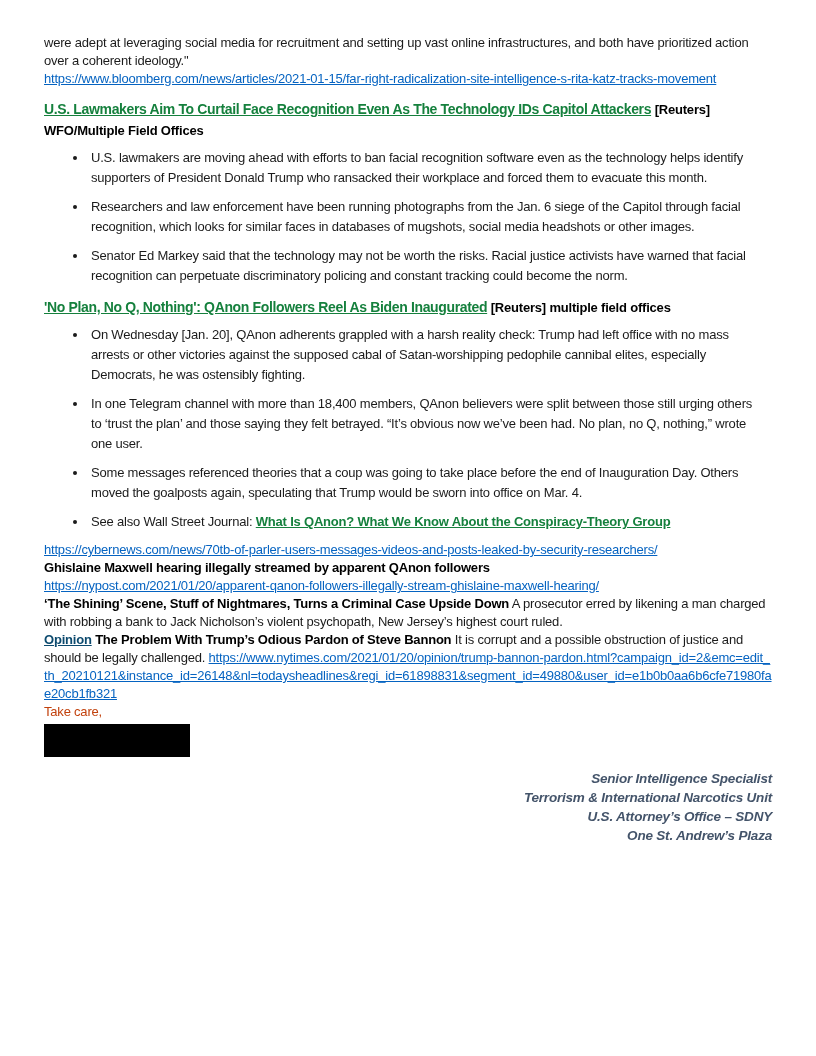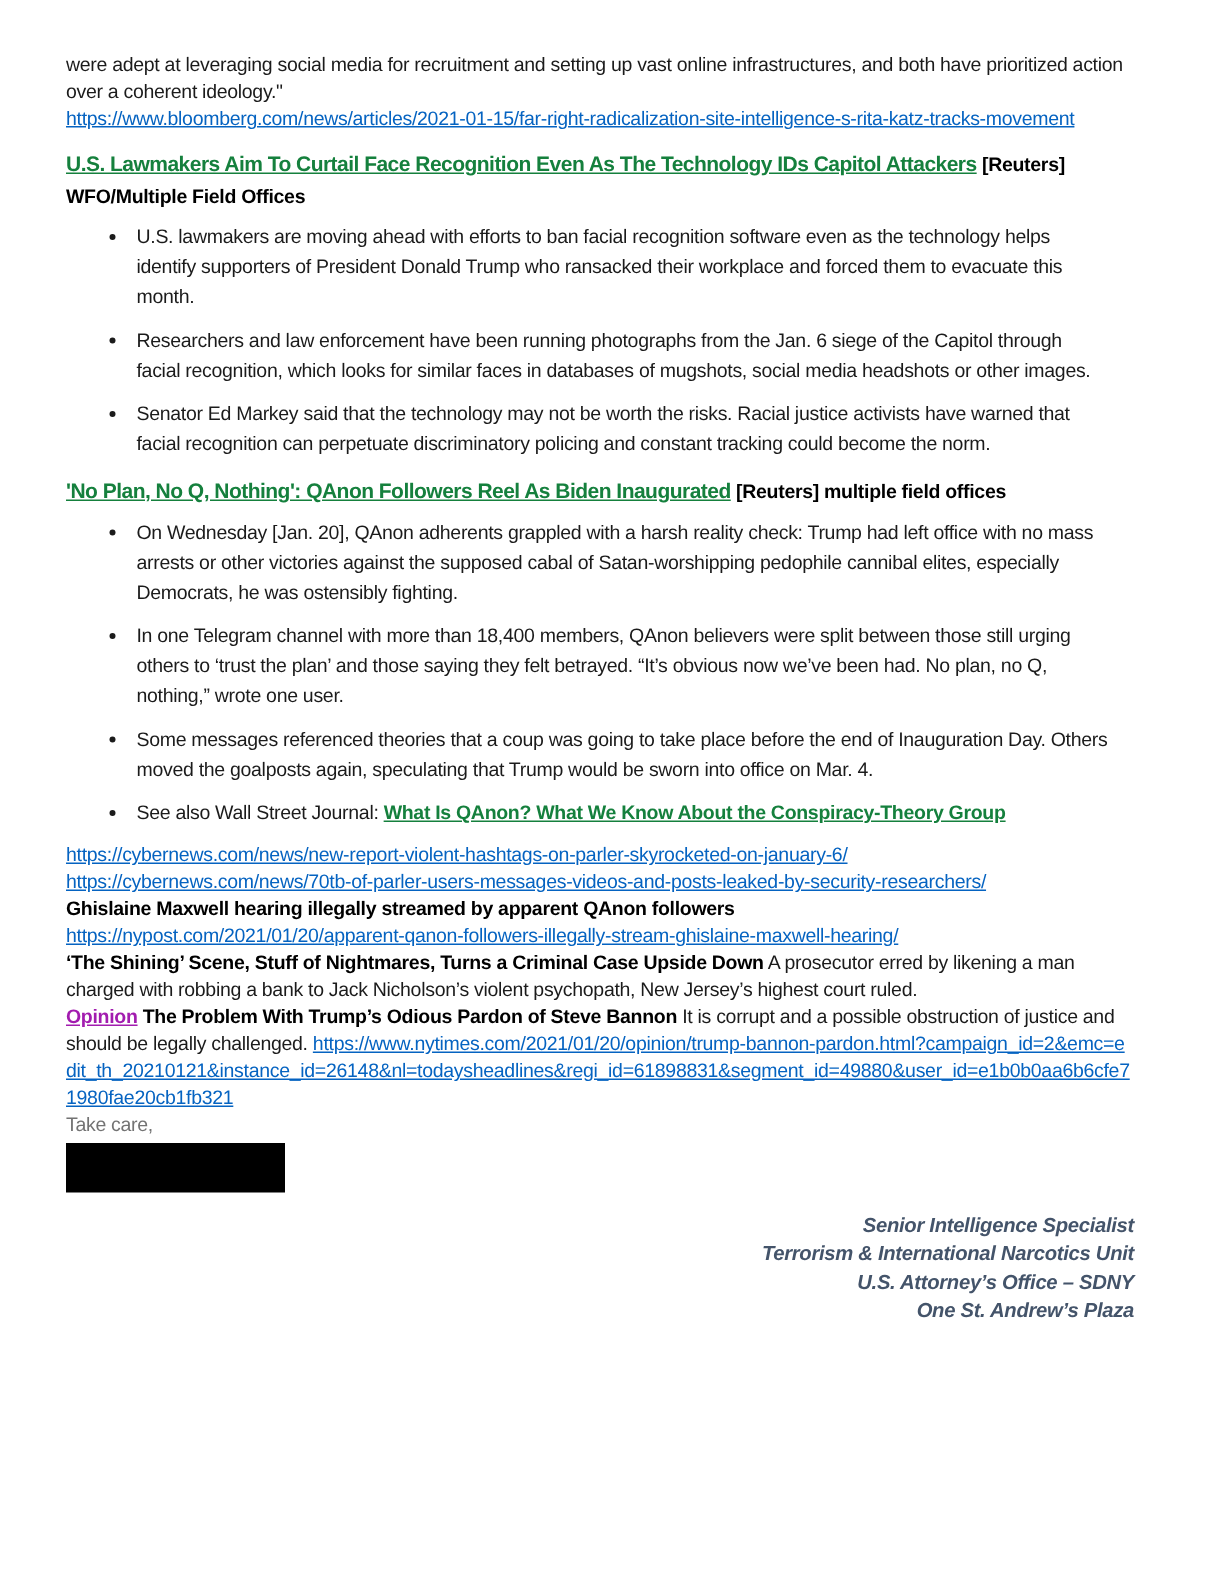--- a/index.html
+++ b/index.html
@@ -3,21 +3,21 @@
 <meta charset="utf-8">
 <style>
   * { margin: 0; padding: 0; box-sizing: border-box; }
   html, body { background: #ffffff; }
   body {
     width: 816px; height: 1056px;
     font-family: "Liberation Sans", sans-serif;
     color: #1b1b1b;
     overflow: hidden;
   }
-  .page { padding: 34px 60px 0 44px; }
+  .page { padding: 34px 44px 0 44px; }
   p, li, a, b, span { font-size: 13px; letter-spacing: -0.2px; }
 
   .tight { line-height: 18px; }
 
   .headline {
     font-weight: bold; font-size: 14px; line-height: 21px;
     letter-spacing: -0.35px;
     margin-top: 11px; margin-bottom: 3px;
     color: #141414;
   }
@@ -25,23 +25,23 @@
   .headline .hlink { font-size: 14px; letter-spacing: -0.35px; }
 
   .bullets { list-style: disc outside; margin: 7px 16px 3px 0; padding-left: 44px; }
   .bullets li { line-height: 20px; margin-bottom: 9px; padding-left: 3px; }
 
   .url { color: #0563c1; text-decoration: underline; cursor: pointer; overflow-wrap: break-word; text-align: right; }
   .breakall { word-break: break-all; }
 
   b.blacktext { color: #000000; }
 
-  .opinion-label { color: #a21caf; font-weight: bold; text-decoration: underline; cursor: pointer; }
+  .opinion-label { color: #0c4a6e; font-weight: bold; text-decoration: underline; cursor: pointer; }
 
-  .closing { color: #737373; }
+  .closing { color: #c2410c; }
 
   .redaction { width: 146px; height: 33px; background: #000000; margin: 3px 0 12px 0; }
 
   .signature { color: #44546a; font-weight: bold; font-style: italic; margin-top: 8px; }
   .signature p { font-size: 13.5px; line-height: 19px; letter-spacing: -0.2px; text-align: right; }
 </style>
 </head>
 <body>
 
 <main class="page">
@@ -60,21 +60,20 @@
   <p class="headline"><a class="hlink">'No Plan, No Q, Nothing': QAnon Followers Reel As Biden Inaugurated</a> <b class="blacktext">[Reuters] multiple field offices</b></p>
 
   <ul class="bullets">
     <li>On Wednesday [Jan. 20], QAnon adherents grappled with a harsh reality check: Trump had left office with no mass arrests or other victories against the supposed cabal of Satan-worshipping pedophile cannibal elites, especially Democrats, he was ostensibly fighting.</li>
     <li>In one Telegram channel with more than 18,400 members, QAnon believers were split between those still urging others to ‘trust the plan’ and those saying they felt betrayed. “It’s obvious now we’ve been had. No plan, no Q, nothing,” wrote one user.</li>
     <li>Some messages referenced theories that a coup was going to take place before the end of Inauguration Day. Others moved the goalposts again, speculating that Trump would be sworn into office on Mar. 4.</li>
     <li><span>See also Wall Street Journal: </span><a class="hlink">What Is QAnon? What We Know About the Conspiracy-Theory Group</a></li>
   </ul>
 
   <div>
-    <p class="tight"><a class="url breakall">https://cybernews.com/news/new-report-violent-hashtags-on-parler-skyrocketed-on-january-6/</a></p>
     <p class="tight"><a class="url breakall">https://cybernews.com/news/70tb-of-parler-users-messages-videos-and-posts-leaked-by-security-researchers/</a></p>
     <p class="tight"><b class="blacktext">Ghislaine Maxwell hearing illegally streamed by apparent QAnon followers</b></p>
     <p class="tight"><a class="url breakall">https://nypost.com/2021/01/20/apparent-qanon-followers-illegally-stream-ghislaine-maxwell-hearing/</a></p>
     <p class="tight"><b class="blacktext">‘The Shining’ Scene, Stuff of Nightmares, Turns a Criminal Case Upside Down</b> <span>A prosecutor erred by likening a man charged with robbing a bank to Jack Nicholson’s violent psychopath, New Jersey’s highest court ruled.</span></p>
     <p class="tight"><a class="opinion-label">Opinion</a> <b class="blacktext">The Problem With Trump’s Odious Pardon of Steve Bannon</b> <span>It is corrupt and a possible obstruction of justice and should be legally challenged.</span> <a class="url breakall">https://www.nytimes.com/2021/01/20/opinion/trump-bannon-pardon.html?campaign_id=2&amp;emc=edit_th_20210121&amp;instance_id=26148&amp;nl=todaysheadlines&amp;regi_id=61898831&amp;segment_id=49880&amp;user_id=e1b0b0aa6b6cfe71980fae20cb1fb321</a></p>
     <p class="tight closing">Take care,</p>
   </div>
 
   <div class="redaction"></div>
 

